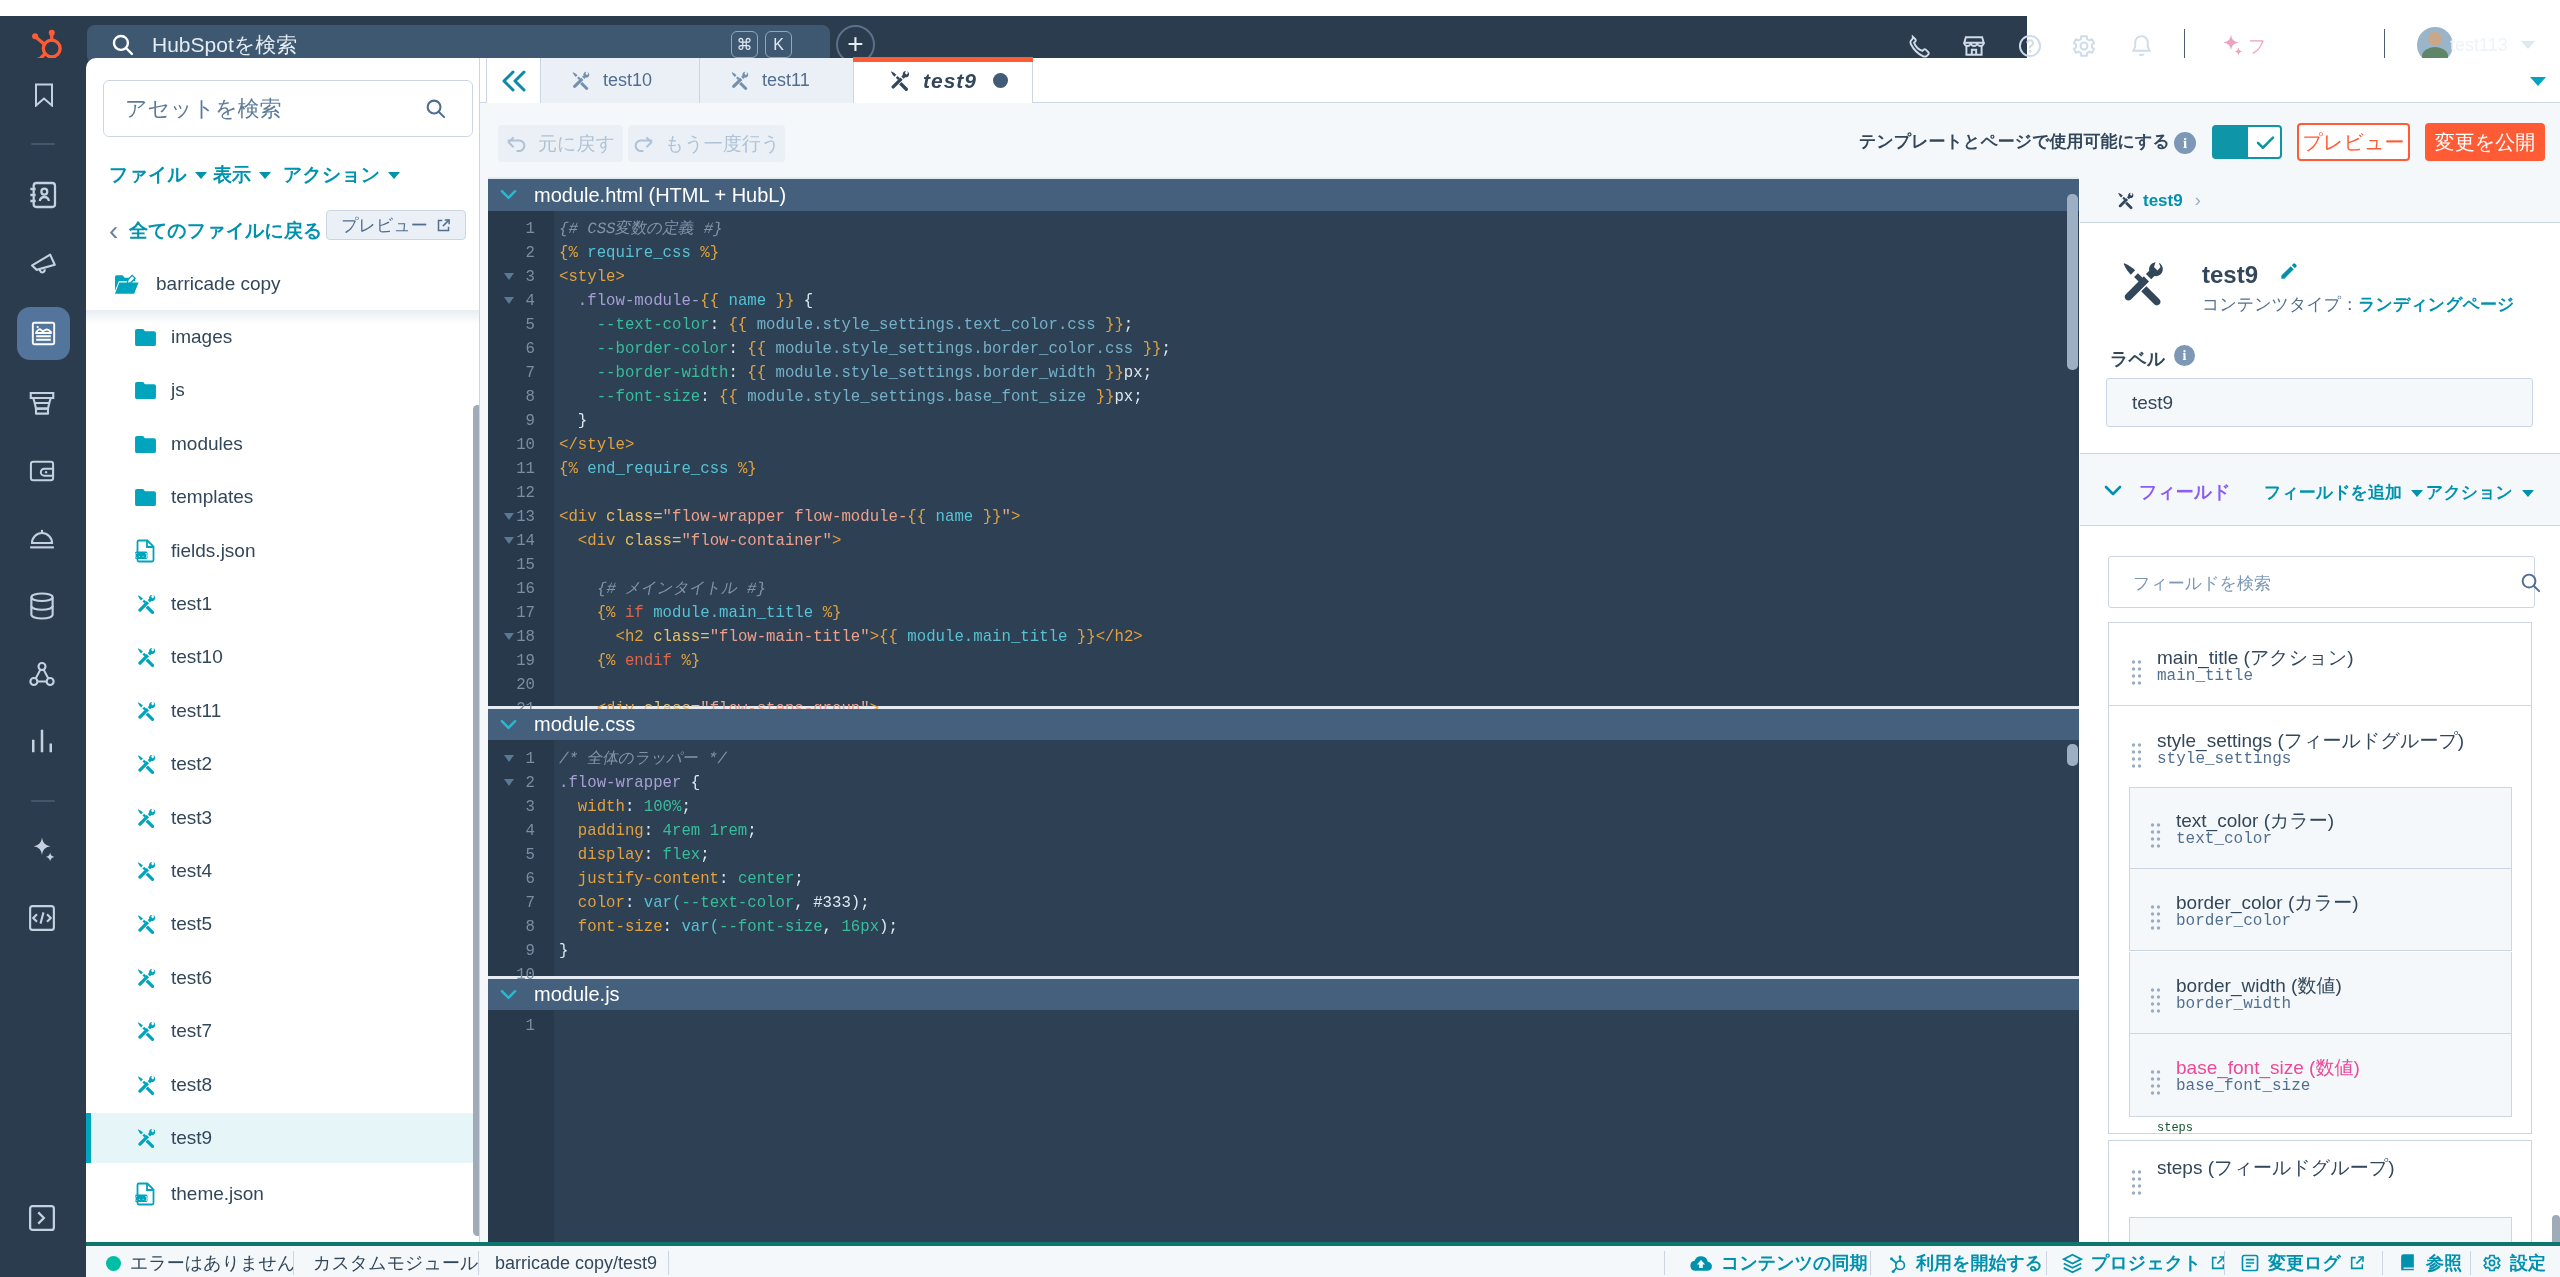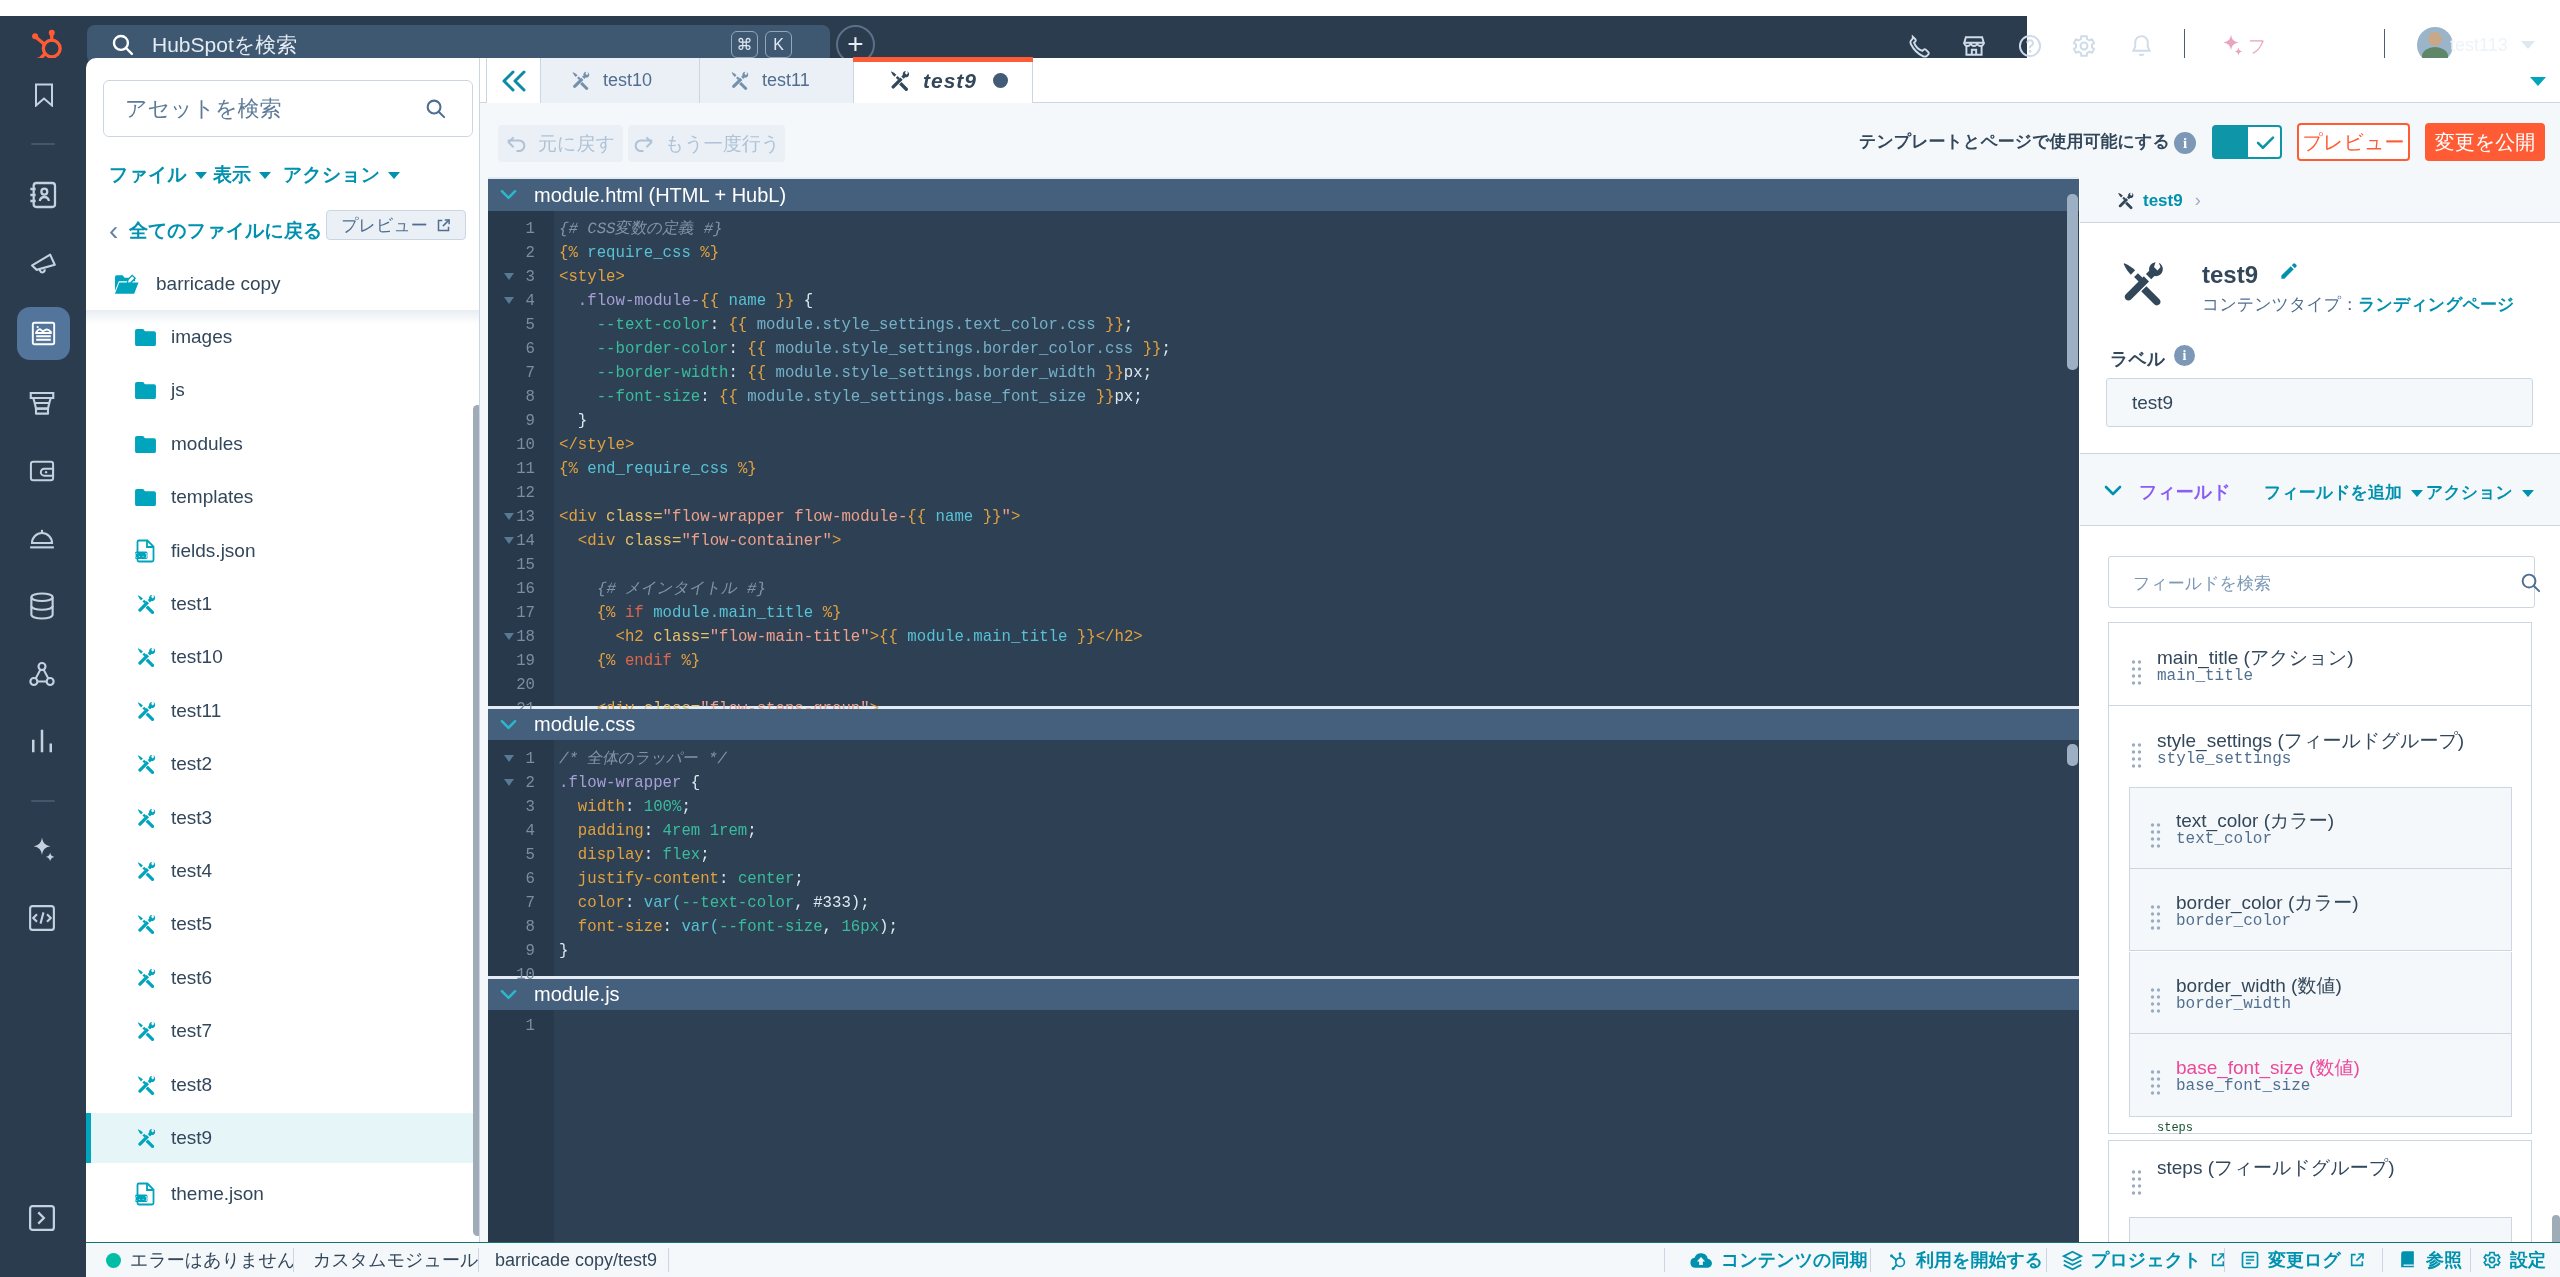--- a/index.html
+++ b/index.html
@@ -8,21 +8,21 @@
 .abs{position:absolute}
 svg{display:block}
 
 #topbar{position:absolute;left:0;top:16px;width:2027px;height:58px;background:#2b3c4e}
 #rail{position:absolute;left:0;top:58px;width:86px;height:1219px;background:#2b3c4e}
 #sidebar{position:absolute;left:86px;top:58px;width:394px;height:1184px;background:#fff;border-right:1px solid #cbd6e2;border-radius:10px 0 0 0;overflow:hidden}
 #tabrow{position:absolute;left:480px;top:58px;width:2080px;height:45px;background:#fff;border-bottom:1px solid #cbd6e2}
 #toolbar{position:absolute;left:480px;top:103px;width:2080px;height:74px;background:#f5f8fa}
 #editor{position:absolute;left:488px;top:177px;width:1591px;height:1065px;background:#2e4154;overflow:hidden}
 #panel{position:absolute;left:2080px;top:177px;width:480px;height:1065px;background:#fff;overflow:hidden}
-#statusbar{position:absolute;left:86px;top:1242px;width:2474px;height:35px;background:#f5f8fa;border-top:1px solid #0f766e}
+#statusbar{position:absolute;left:86px;top:1242px;width:2474px;height:35px;background:#f5f8fa;border-top:4px solid #0f766e}
 #gap-left{position:absolute;left:480px;top:177px;width:8px;height:1065px;background:#f5f8fa}
 
 .searchpill{position:absolute;left:87px;top:9px;width:743px;height:39px;background:#3f5871;border-radius:8px;display:flex;align-items:center;justify-content:space-between}
 .searchpill .ph{color:#e3ebf3;font-size:21px;margin-left:16px}
 .kbd{width:27px;height:27px;border:1.5px solid #93a6ba;border-radius:6px;color:#dfe8f1;font-size:16px;display:flex;align-items:center;justify-content:center}
 .topico{position:absolute;top:17px;color:#cfdbe8}
 .tdiv{position:absolute;top:13px;width:1px;height:32px;background:#4a5f76}
 
 .rico{position:absolute;left:27px;color:#c3d1e0}
 .rdiv{position:absolute;left:31px;width:24px;height:2px;background:#44566b;border-radius:2px}

